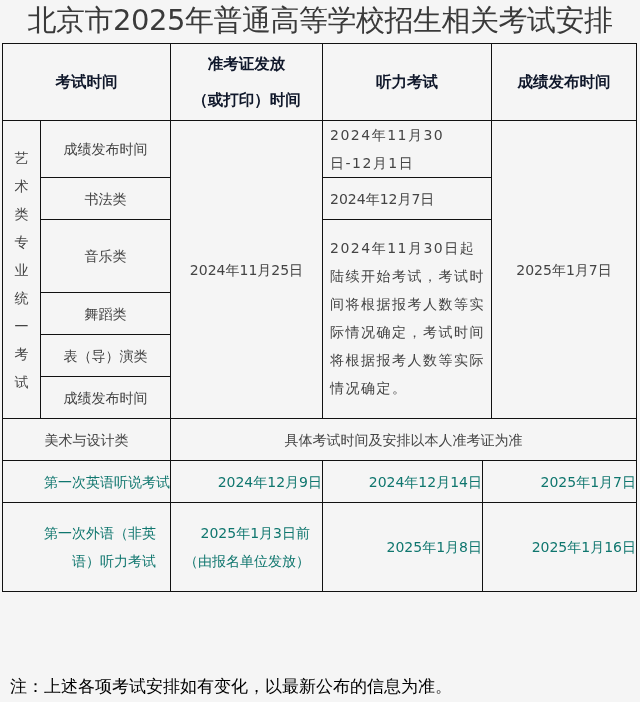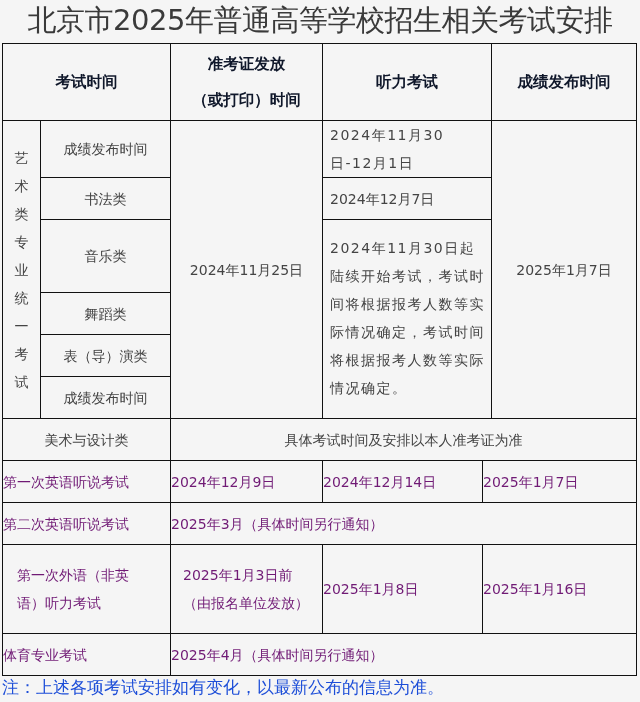--- a/index.html
+++ b/index.html
@@ -25,26 +25,26 @@
   }
   .tbl td.hdr { font-weight: bold; font-size: 15.5px; color: #0f172a; line-height: 36px; }
   .tbl td.left { text-align: left; padding-left: 7px; padding-right: 5px; }
   .vert { font-size: 14.5px; line-height: 33px; color: #444; }
   .vert span { display: block; }
   .tbl2 {
     position: absolute; left: 2px; top: 460px;
     border-collapse: collapse; table-layout: fixed;
   }
   .tbl2 td {
-    border: 1.5px solid #111; padding: 0; text-align: left; vertical-align: middle;
-    font-size: 14px; color: #701a75; line-height: 28px;
+    border: 1.5px solid #111; padding: 0; text-align: right; vertical-align: middle;
+    font-size: 14px; color: #0f766e; line-height: 28px;
   }
   .note {
-    position: absolute; left: 2px; top: 674px; font-size: 17px; color: #1d4ed8;
-    line-height: 26px; white-space: nowrap;
+    position: absolute; left: 10px; top: 674px; font-size: 17px; color: #000000;
+    line-height: 26px; white-space: nowrap; font-family: Liberation Serif, serif;
   }
   .just { text-align: justify; text-align-last: left; letter-spacing: 1.5px; }
 </style>
 </head>
 <body>
 
 <div class="title">北京市2025年普通高等学校招生相关考试安排</div>
 
 <table class="tbl">
   <colgroup>
@@ -112,30 +112,22 @@
       <col style="width:160px">
       <col style="width:154px">
   </colgroup>
   <tbody>
       <tr style="height:42px">
     <td>第一次英语听说考试</td>
     <td>2024年12月9日</td>
     <td>2024年12月14日</td>
     <td>2025年1月7日</td>
   </tr>
-  <tr style="height:42px">
-    <td>第二次英语听说考试</td>
-    <td colspan="3">2025年3月（具体时间另行通知）</td>
-  </tr>
   <tr style="height:85px">
     <td style="padding:0 14px;">第一次外语（非英语）听力考试</td>
     <td style="padding:16px 12px;">2025年1月3日前（由报名单位发放）</td>
     <td>2025年1月8日</td>
     <td>2025年1月16日</td>
-  </tr>
-  <tr style="height:42px">
-    <td>体育专业考试</td>
-    <td colspan="3">2025年4月（具体时间另行通知）</td>
   </tr>
 </tbody>
   </table>
 
 <div class="note">注：上述各项考试安排如有变化，以最新公布的信息为准。</div>
 
 </body></html>

